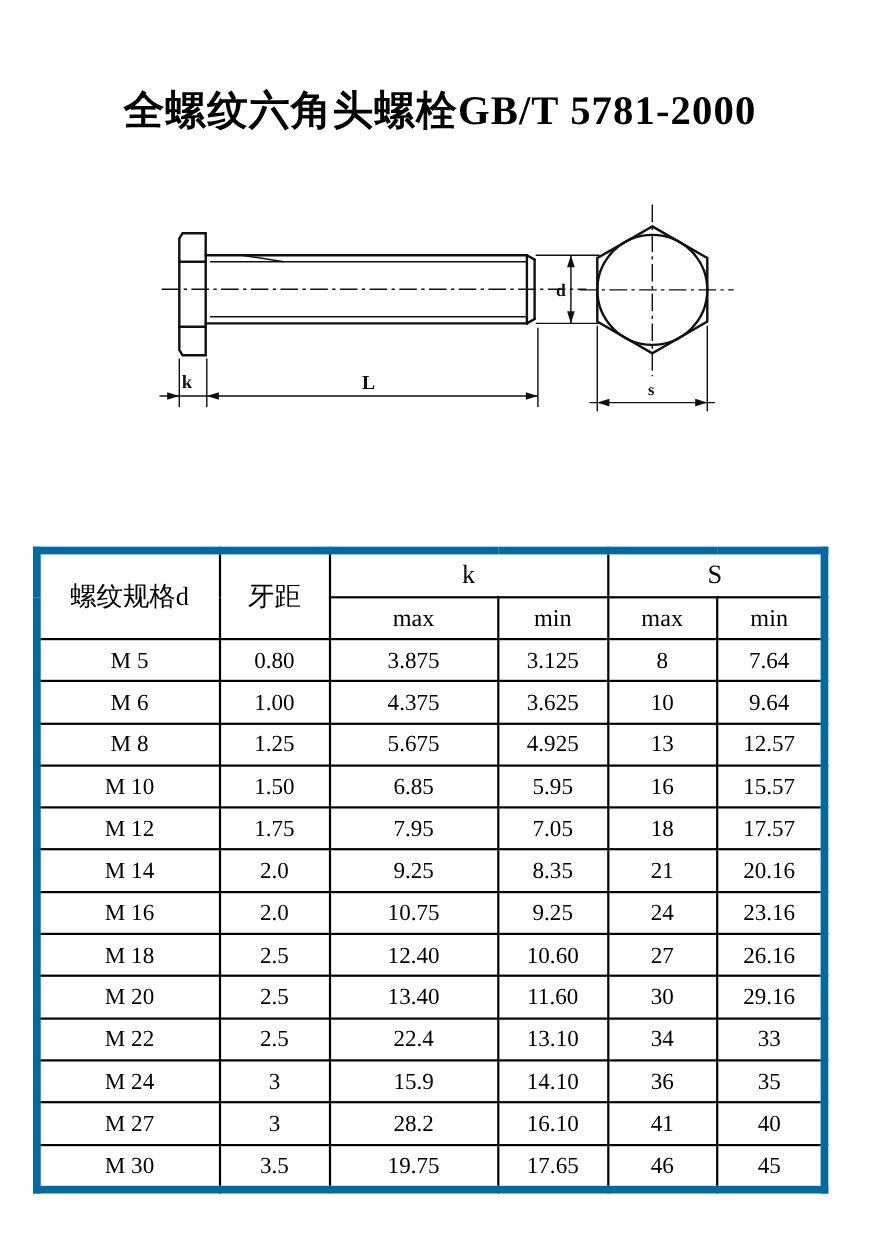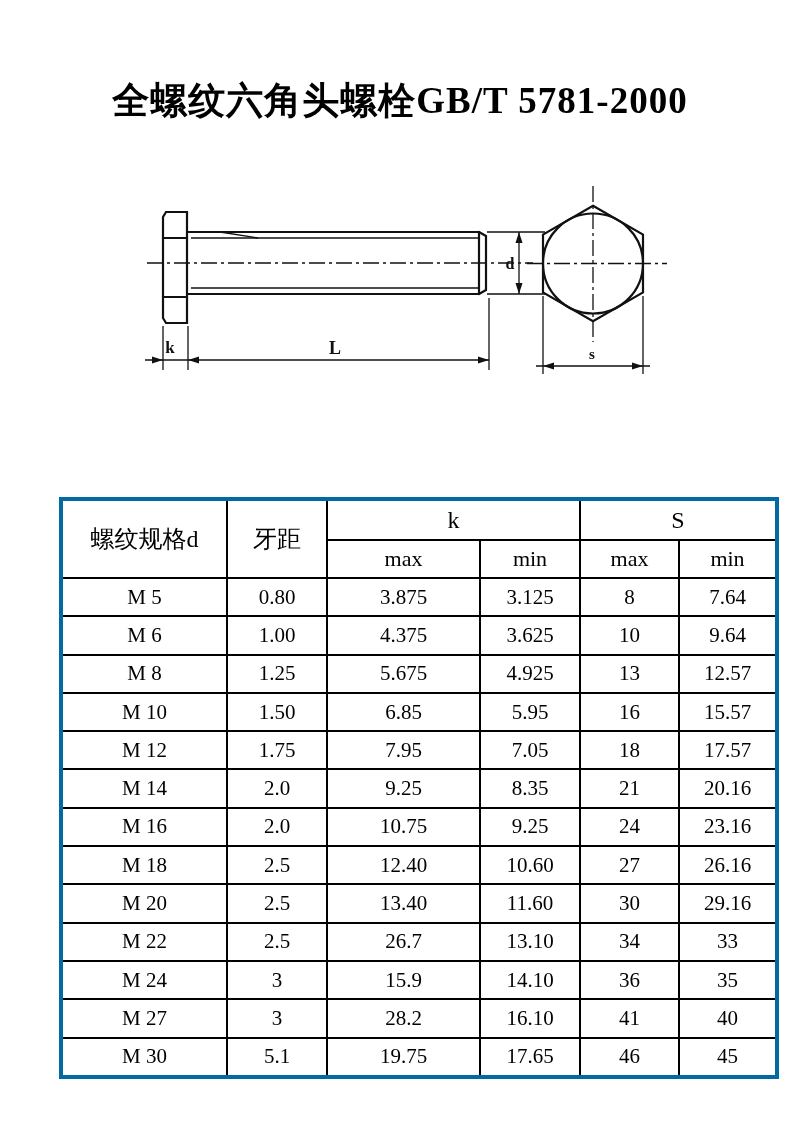--- a/index.html
+++ b/index.html
@@ -22,25 +22,25 @@
   .drawing{position:absolute;top:170px;left:0;width:800px;height:230px;}
   .caption-heading{
     position:absolute;top:450px;left:333px;
     font-size:29px;font-weight:bold;letter-spacing:3px;
   }
   .caption-unit{
     position:absolute;top:455px;left:597px;
     font-size:26px;font-weight:bold;
   }
   table.spec{
-    position:absolute;top:497px;left:59px;
+    position:absolute;top:497px;left:30px;
     width:716px;
     border-collapse:collapse;
     table-layout:fixed;
-    border:4px solid #0369a1;
+    border:7px solid #0369a1;
   }
   table.spec th,table.spec td{
     border:2px solid #000;
     text-align:center;
     vertical-align:middle;
     font-weight:normal;
     padding:0;
     overflow:hidden;
     white-space:nowrap;
   }
@@ -219,21 +219,21 @@
         <td>M 20</td>
         <td>2.5</td>
         <td>13.40</td>
         <td>11.60</td>
         <td>30</td>
         <td>29.16</td>
       </tr>
       <tr>
         <td>M 22</td>
         <td>2.5</td>
-        <td>26.7</td>
+        <td>22.4</td>
         <td>13.10</td>
         <td>34</td>
         <td>33</td>
       </tr>
       <tr>
         <td>M 24</td>
         <td>3</td>
         <td>15.9</td>
         <td>14.10</td>
         <td>36</td>
@@ -242,21 +242,21 @@
       <tr>
         <td>M 27</td>
         <td>3</td>
         <td>28.2</td>
         <td>16.10</td>
         <td>41</td>
         <td>40</td>
       </tr>
       <tr>
         <td>M 30</td>
-        <td>5.1</td>
+        <td>3.5</td>
         <td>19.75</td>
         <td>17.65</td>
         <td>46</td>
         <td>45</td>
       </tr>
     </tbody>
   </table>
 
 </div>
 

